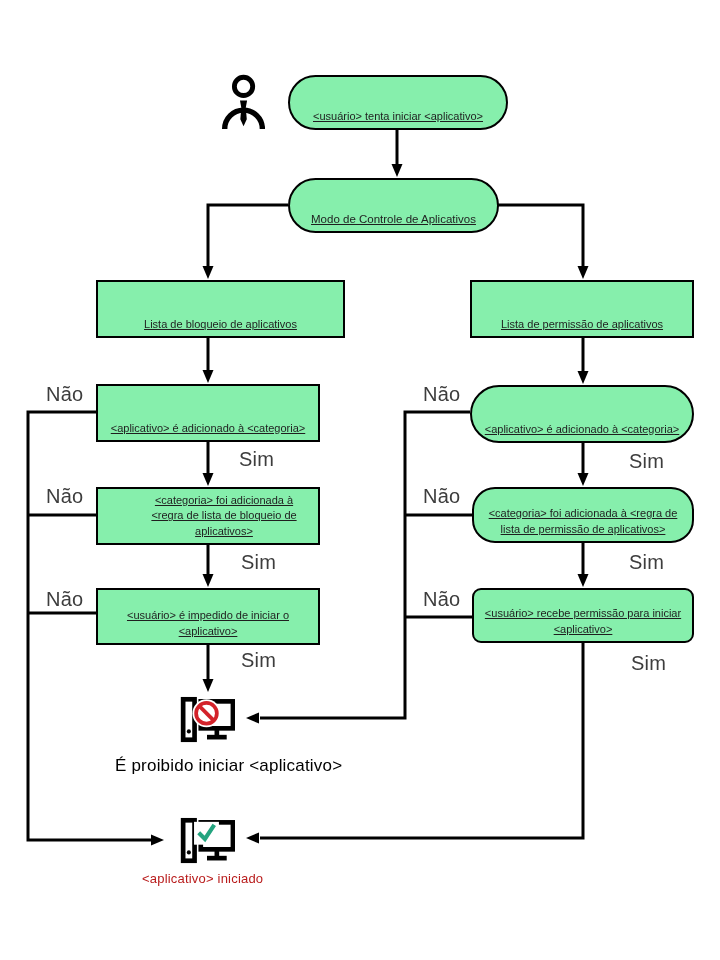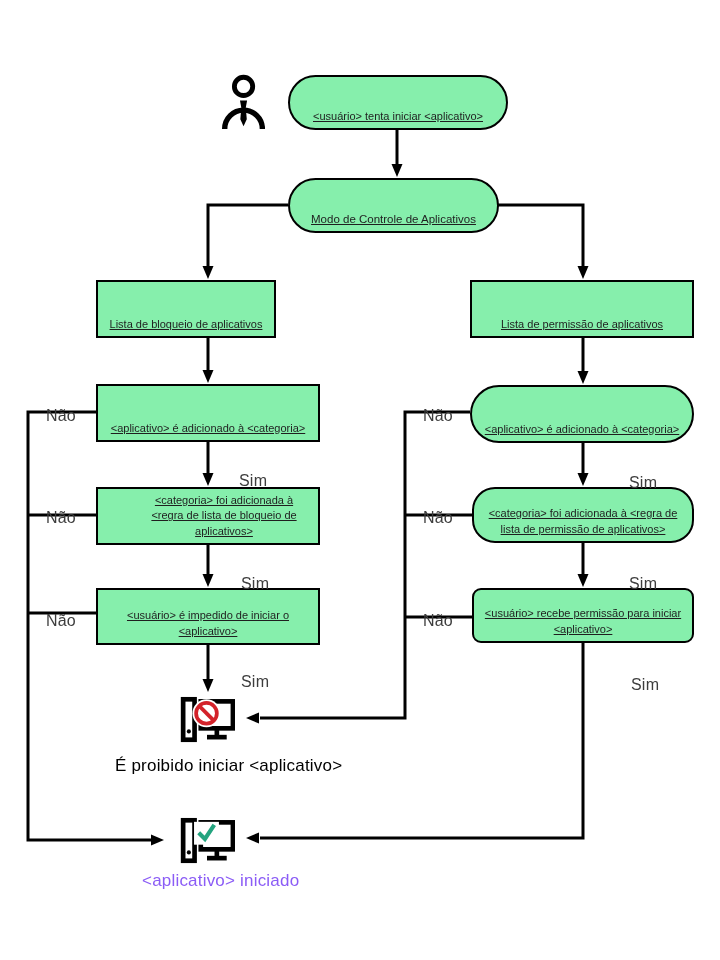--- a/index.html
+++ b/index.html
@@ -8,21 +8,21 @@
     font-family:"Liberation Sans", sans-serif;color:#1f1f1f;overflow:hidden;
   }
   #wires{position:absolute;left:0;top:0;width:720px;height:960px;}
   .node{
     position:absolute;box-sizing:border-box;background:#86efac;
     border:2.5px solid #000000;display:flex;align-items:flex-end;justify-content:center;
     text-align:center;font-size:11px;line-height:1.4;padding:4px 8px;color:#1f1f1f;text-decoration:underline;
   }
   .stadium{border-radius:28px;}
   .decision-label{
-    position:absolute;font-size:16px;color:#3d3d3d;letter-spacing:.2px;margin-top:24px;
+    position:absolute;font-size:20px;color:#3d3d3d;letter-spacing:.2px;
   }
   .outcome-text{position:absolute;font-size:17px;letter-spacing:.2px;}
   .icon{position:absolute;}
 </style>
 </head>
 <body>
 
 <div id="canvas">
 
   <svg id="wires" viewBox="0 0 720 960" xmlns="http://www.w3.org/2000/svg">
@@ -80,21 +80,21 @@
   </svg>
 
   <div class="node stadium" style="left:288px;top:75px;width:220px;height:55px;">
     <span>&lt;usuário&gt; tenta iniciar &lt;aplicativo&gt;</span>
   </div>
 
   <div class="node stadium" style="left:288px;top:178px;width:211px;height:55px;font-size:11.5px;">
     <span>Modo de Controle de Aplicativos</span>
   </div>
 
-  <div class="node" style="left:96px;top:280px;width:180px;height:58px;">
+  <div class="node" style="left:96px;top:280px;width:249px;height:58px;">
     <span>Lista de bloqueio de aplicativos</span>
   </div>
 
   <div class="node" style="left:470px;top:280px;width:224px;height:58px;">
     <span>Lista de permissão de aplicativos</span>
   </div>
 
   <div class="node" style="left:96px;top:384px;width:224px;height:58px;">
     <span>&lt;aplicativo&gt; é adicionado à &lt;categoria&gt;</span>
   </div>
@@ -149,15 +149,15 @@
   <svg class="icon" style="left:179px;top:815px;" width="56" height="50" viewBox="0 0 54 48" xmlns="http://www.w3.org/2000/svg">
     <rect x="4" y="5" width="11" height="39" fill="#fff" stroke="#000" stroke-width="4.5"></rect>
     <circle cx="9.5" cy="36" r="2" fill="#000"></circle>
     <rect x="21" y="7" width="31" height="26" fill="#fff" stroke="#000" stroke-width="4.5"></rect>
     <path d="M36.5,33 V41" stroke="#000" stroke-width="4.5" fill="none"></path>
     <path d="M27,41.5 H46" stroke="#000" stroke-width="4.5" fill="none"></path>
     <rect x="14.5" y="6.5" width="24" height="22" fill="#fff"></rect>
     <path d="M19,17 L25,23 L34,9.5" fill="none" stroke="#23a47f" stroke-width="4"></path>
   </svg>
 
-  <span class="outcome-text" style="left:142px;top:871px;color:#8b5cf6;font-size:17px;">&lt;aplicativo&gt; iniciado</span>
+  <span class="outcome-text" style="left:142px;top:871px;color:#b91c1c;font-size:13px;">&lt;aplicativo&gt; iniciado</span>
 
 </div>
 
 </body></html>

